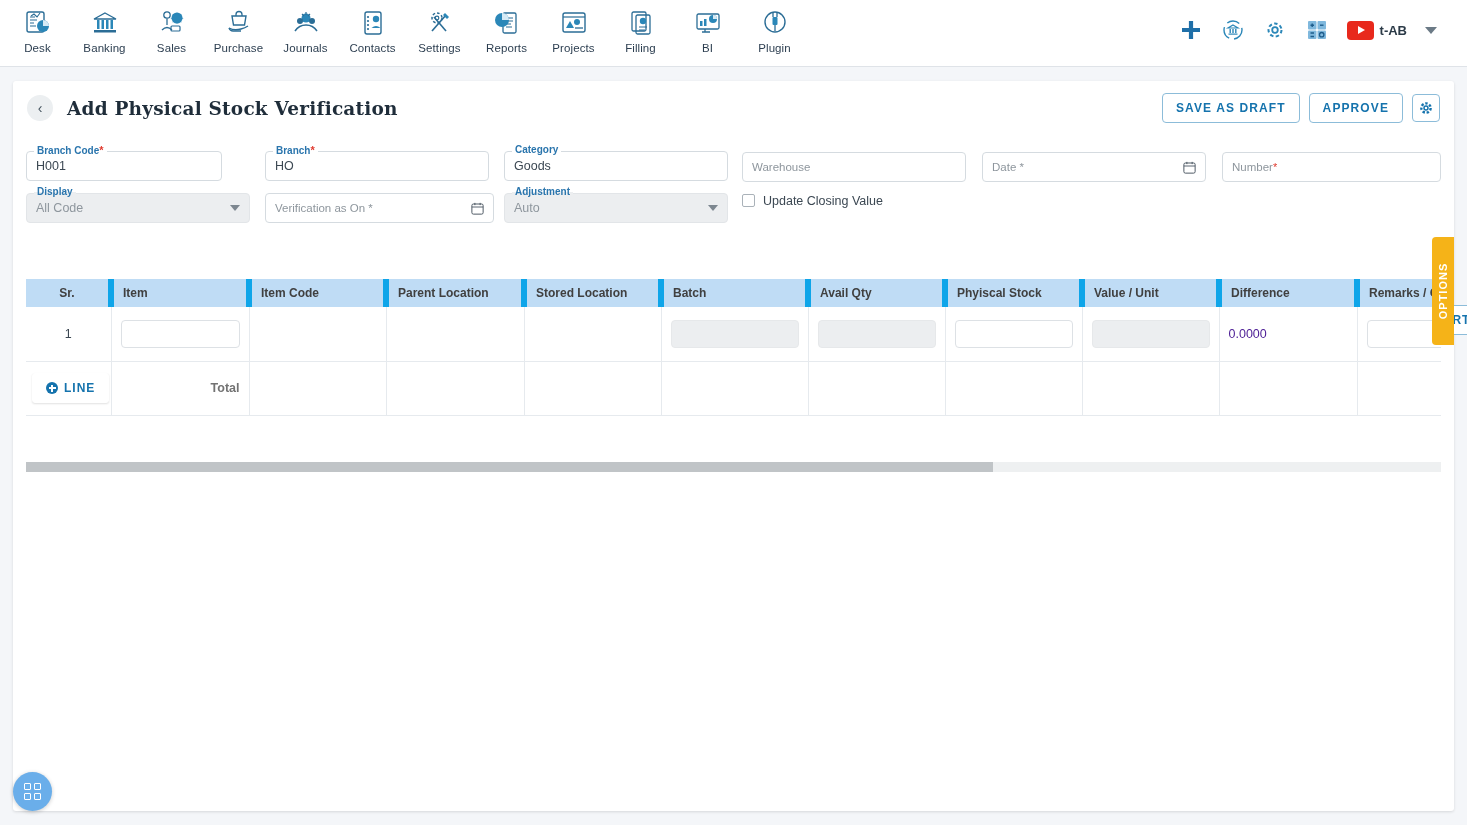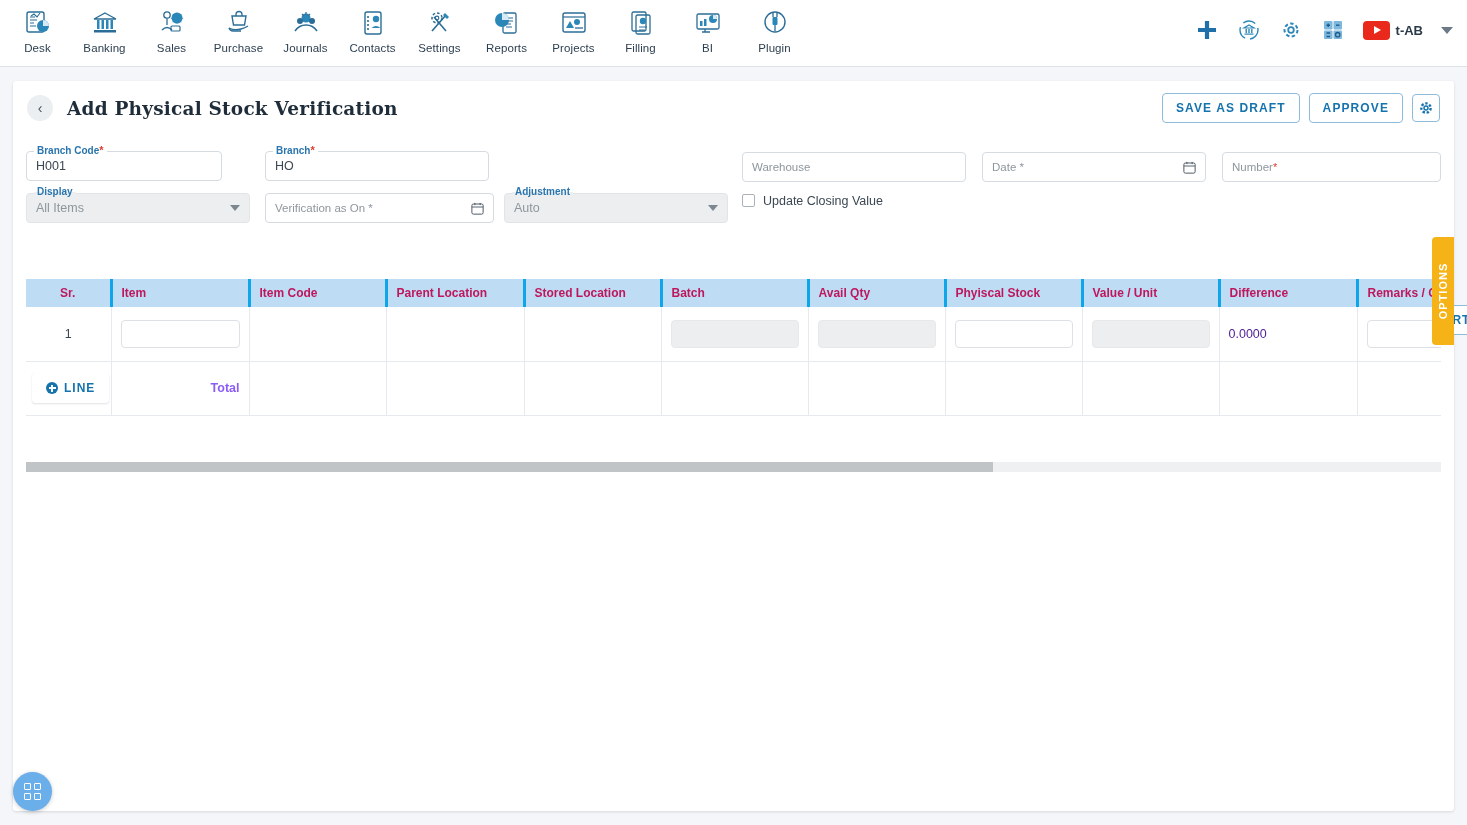--- a/index.html
+++ b/index.html
@@ -34,21 +34,21 @@
   }
   .nav-icon { height: 32px; display: flex; align-items: center; justify-content: center; }
   .nav-label {
     font-size: 11.5px; color: #2c3e50; margin-top: 3px;
     white-space: nowrap; letter-spacing: 0.1px;
   }
   .nav-item.wide { width: 82px; }
 
   .nav-right {
     margin-left: auto; display: flex; align-items: center;
-    gap: 18px; padding-right: 14px; height: 60px;
+    gap: 18px; padding-right: 30px; height: 60px;
   }
   .nr-icon { cursor: pointer; display: flex; align-items: center; }
   .yt-wrap { display: flex; align-items: center; gap: 6px; cursor: pointer; }
   .yt-badge {
     width: 27px; height: 19px; background: #e8291c; border-radius: 4px;
     display: flex; align-items: center; justify-content: center;
   }
   .yt-badge::after {
     content: ""; width: 0; height: 0;
     border-left: 7px solid #fff;
@@ -180,24 +180,24 @@
     font-size: 11px; font-weight: bold; color: #ffffff; letter-spacing: 1px;
   }
 
   
   .grid {
     position: absolute; left: 13px; top: 198px;
     width: 1415px;
   }
   table.ptable { border-collapse: collapse; table-layout: fixed; width: 1500px; }
   table.ptable th {
-    background: #bfdcf5; color: #be185d;
+    background: #bfdcf5; color: #404040;
     font-size: 12px; font-weight: bold; text-align: left;
     padding: 7px 9px; height: 27px;
-    border-right: 3px solid #0ea5e9;
+    border-right: 6px solid #0ea5e9;
     white-space: nowrap; overflow: hidden;
   }
   table.ptable th.c { text-align: center; }
   table.ptable td {
     background: #ffffff; height: 54px;
     border-right: 1px solid #e6eaee;
     border-bottom: 1px solid #e6eaee;
     padding: 0 9px; vertical-align: middle;
   }
   td.sr { text-align: center; font-size: 12.5px; color: #3b4752; }
@@ -221,21 +221,21 @@
   }
   .plus-circle {
     width: 12px; height: 12px; border-radius: 50%; background: #1573ad;
     position: relative; flex: none;
   }
   .plus-circle::before, .plus-circle::after {
     content:""; position: absolute; background: #fff;
   }
   .plus-circle::before { left: 2.5px; top: 5px; width: 7px; height: 2px; }
   .plus-circle::after { left: 5px; top: 2.5px; width: 2px; height: 7px; }
-  td.total { text-align: right; font-size: 12.5px; font-weight: bold; color: #8b5cf6; }
+  td.total { text-align: right; font-size: 12.5px; font-weight: bold; color: #737373; }
 
   
   .grid-clip {
     width: 1415px; overflow: hidden; position: relative;
   }
   .hscroll {
     position: absolute; left: 13px; top: 381px;
     width: 1415px; height: 10px; background: #eef0f1; border-radius: 0;
   }
   .hthumb {
@@ -484,20 +484,24 @@
     <div class="field" style="left:13px; top:70px; width:196px;">
       <span class="flabel"><span>Branch Code</span><span class="req">*</span></span>
       <span class="fval">H001</span>
     </div>
 
     <div class="field" style="left:252px; top:70px; width:224px;">
       <span class="flabel"><span>Branch</span><span class="req">*</span></span>
       <span class="fval">HO</span>
     </div>
 
+    <div class="field" style="left:491px; top:70px; width:224px;">
+      <span class="flabel">Category</span>
+      <span class="fval">Goods</span>
+    </div>
 
     <div class="field" style="left:729px; top:71px; width:224px;">
       <span class="fph">Warehouse</span>
     </div>
 
     <div class="field" style="left:969px; top:71px; width:224px;">
       <span class="fph">Date *</span>
       <span class="cal-icon">
         <svg width="15" height="15" viewBox="0 0 20 20">
           <rect x="2.5" y="4" width="15" height="13.5" rx="2" fill="none" stroke="#4b5662" stroke-width="1.3"></rect>
@@ -506,21 +510,21 @@
         </svg>
       </span>
     </div>
 
     <div class="field" style="left:1209px; top:71px; width:219px;">
       <span class="fph"><span>Number</span><span class="req">*</span></span>
     </div>
 
     <div class="field disabled" style="left:13px; top:112px; width:224px;">
       <span class="flabel grey">Display</span>
-      <span class="fval">All Items</span>
+      <span class="fval">All Code</span>
       <span class="chev"></span>
     </div>
 
     <div class="field" style="left:252px; top:112px; width:229px;">
       <span class="fph">Verification as On *</span>
       <span class="cal-icon">
         <svg width="15" height="15" viewBox="0 0 20 20">
           <rect x="2.5" y="4" width="15" height="13.5" rx="2" fill="none" stroke="#4b5662" stroke-width="1.3"></rect>
           <path d="M2.5 8 h15" stroke="#4b5662" stroke-width="1.2"></path>
           <path d="M6.5 2.5 v3 M13.5 2.5 v3" stroke="#4b5662" stroke-width="1.3"></path>

